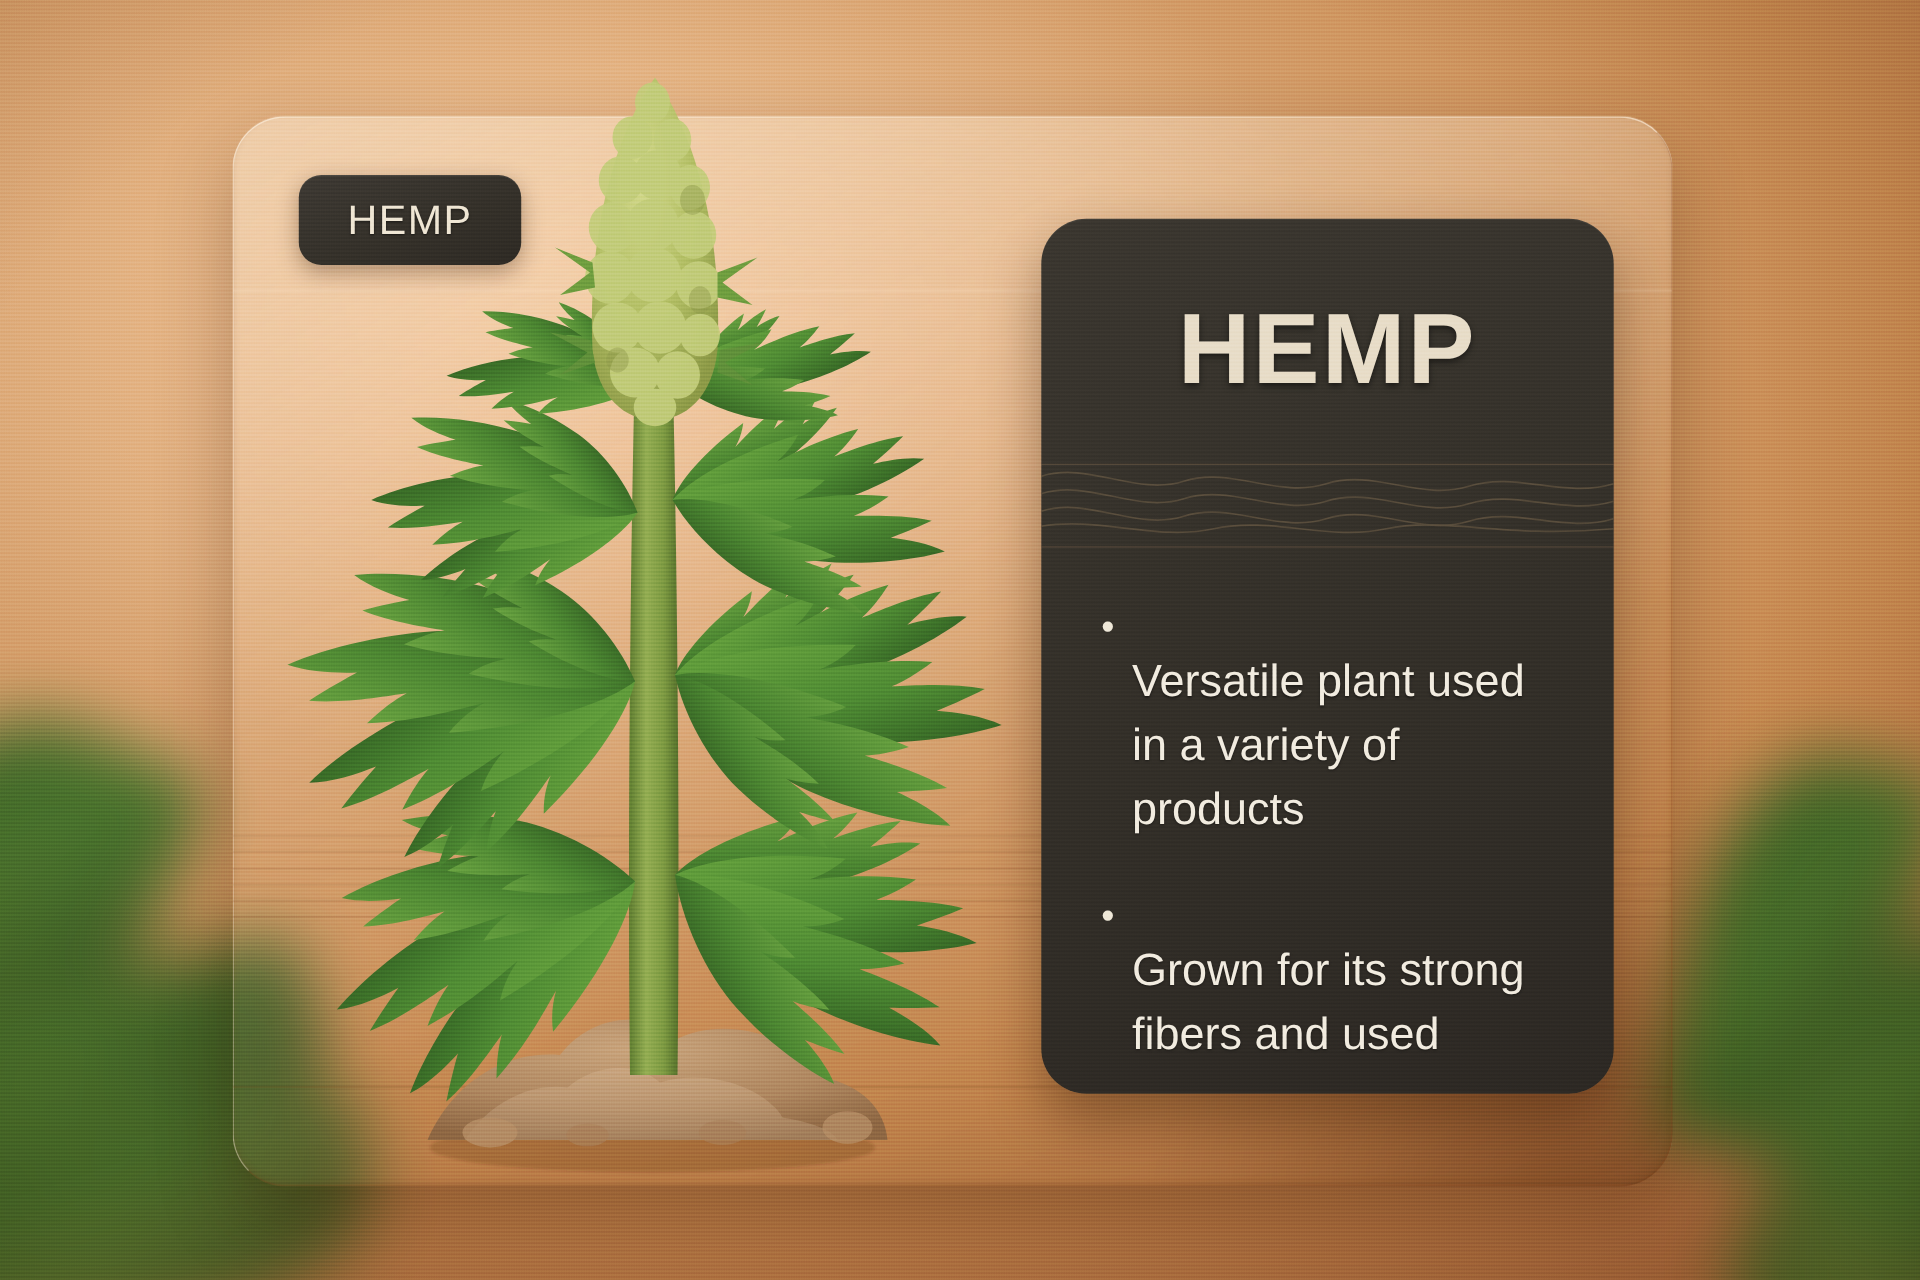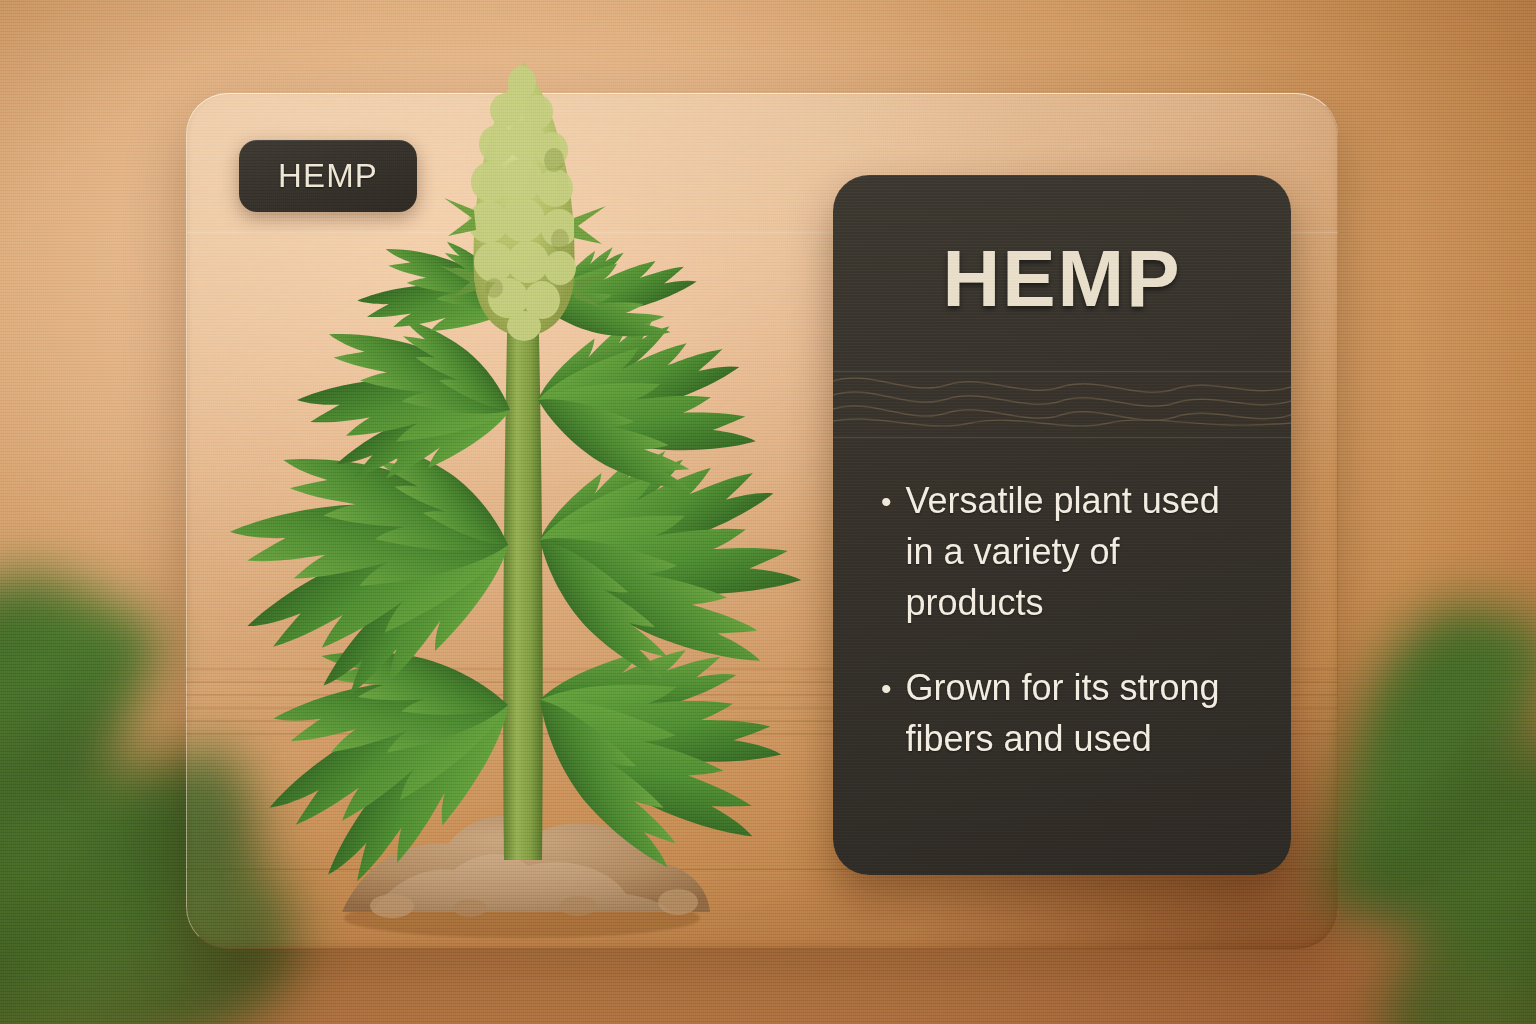--- a/index.html
+++ b/index.html
@@ -132,20 +132,21 @@
   }
   .bullet{
     display:flex;align-items:flex-start;margin-bottom:34px;
   }
   .bullet-dot{
     color:#efe8d8;font-size:30px;line-height:1;margin-right:14px;margin-top:12px;flex:0 0 auto;
   }
   .bullet-text{
     color:#f2ece0;font-size:36px;line-height:1.42;font-weight:400;
     text-shadow:0 1px 2px rgba(0,0,0,.45);
+    margin-top:44px;
   }
 
   
   .plant{position:absolute;left:222px;top:40px;width:600px;height:910px;}
   .plant svg{display:block;width:100%;height:100%;}
 </style>
 </head>
 <body>
 
 <div class="stage">

